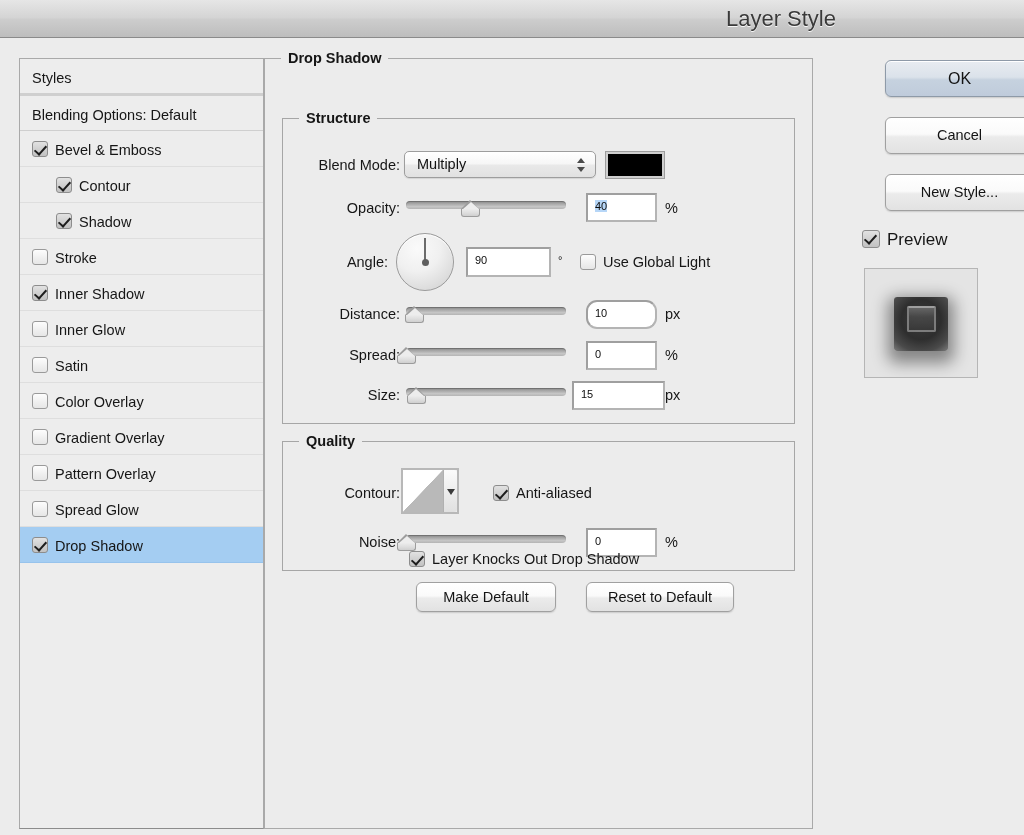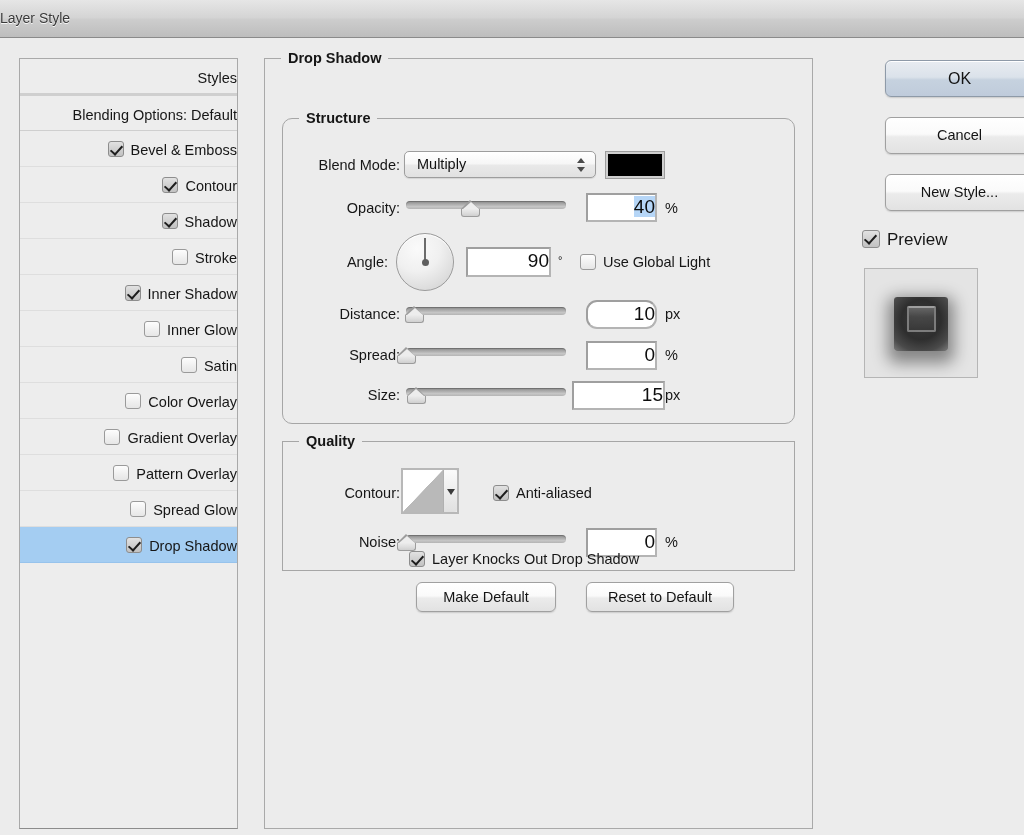--- a/index.html
+++ b/index.html
@@ -16,41 +16,40 @@
 
   
   .titlebar {
     position: absolute; left: 0; top: 0; width: 1024px; height: 38px;
     background: linear-gradient(to bottom, #e6e6e6 0%, #d4d4d4 48%, #cdcdcd 52%, #bdbdbd 100%);
     border-bottom: 1px solid #8a8a8a;
     box-sizing: border-box;
   }
   .titlebar .title {
     position: absolute; left: 0; top: 0; width: 836px;
-    text-align: left; line-height: 37px;
-    font-size: 14px; color: #3a3a3a;
+    text-align: right; line-height: 37px;
+    font-size: 22px; color: #3a3a3a;
     text-shadow: 0 1px 0 rgba(255,255,255,0.85);
   }
 
   
   .dialog-body {
     position: absolute; left: 0; top: 38px; width: 1024px; height: 797px;
     background: #ececec;
   }
 
   
   .styles-panel {
     position: absolute; left: 19px; top: 20px;
-    width: 219px; height: 771px;
+    width: 245px; height: 771px;
     background: #ededed;
     border: 1px solid #a9a9a9;
     border-bottom-color: #8c8c8c;
     box-sizing: border-box;
     overflow: hidden;
-    text-align: right;
   }
   .style-row {
     position: relative;
     height: 36px;
     line-height: 36px;
     box-sizing: border-box;
     border-bottom: 1px solid #dedede;
     padding-left: 12px;
     font-size: 14.5px;
     color: #161616;
@@ -114,21 +113,21 @@
     color: #151515;
     line-height: 16px;
   }
 
   #drop-shadow-panel {
     left: 264px; top: 20px; width: 549px; height: 771px;
     border-color: #a9a9a9;
     background: #ececec;
   }
   #structure-group {
-    left: 282px; top: 80px; width: 513px; height: 306px; border-radius: 10px;
+    left: 282px; top: 80px; width: 513px; height: 306px;
   }
   #quality-group {
     left: 282px; top: 403px; width: 513px; height: 130px;
   }
   .rowlabel {
     position: absolute;
     text-align: right;
     font-size: 14.5px;
     color: #161616;
     line-height: 28px;
@@ -172,27 +171,26 @@
   }
 
   
   .numfield {
     position: absolute;
     box-sizing: border-box;
     background: #ffffff;
     border: 2px solid #b4b4b4;
     border-top-color: #9f9f9f;
     border-left-color: #9f9f9f;
-    font-size: 19px;
+    font-size: 11px;
     line-height: 23px;
     padding-left: 7px;
     color: #0d0d0d;
     overflow: hidden;
     white-space: nowrap;
-    text-align: right;
   }
   .numfield .sel {
     background: #b6d6f7;
   }
   .unit {
     position: absolute;
     font-size: 14.5px;
     line-height: 28px;
     color: #161616;
   }

